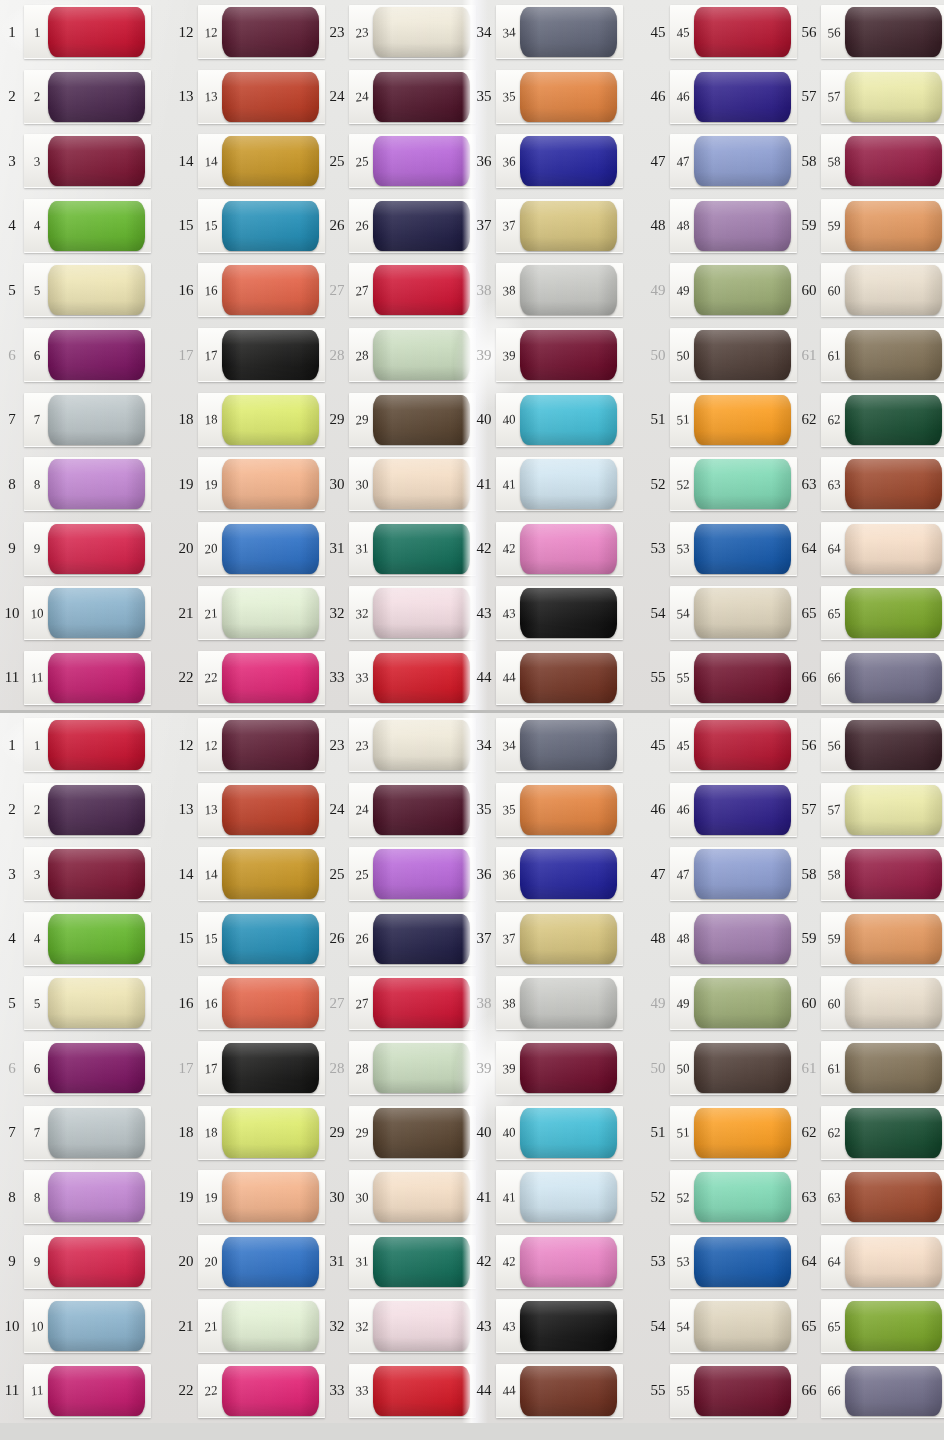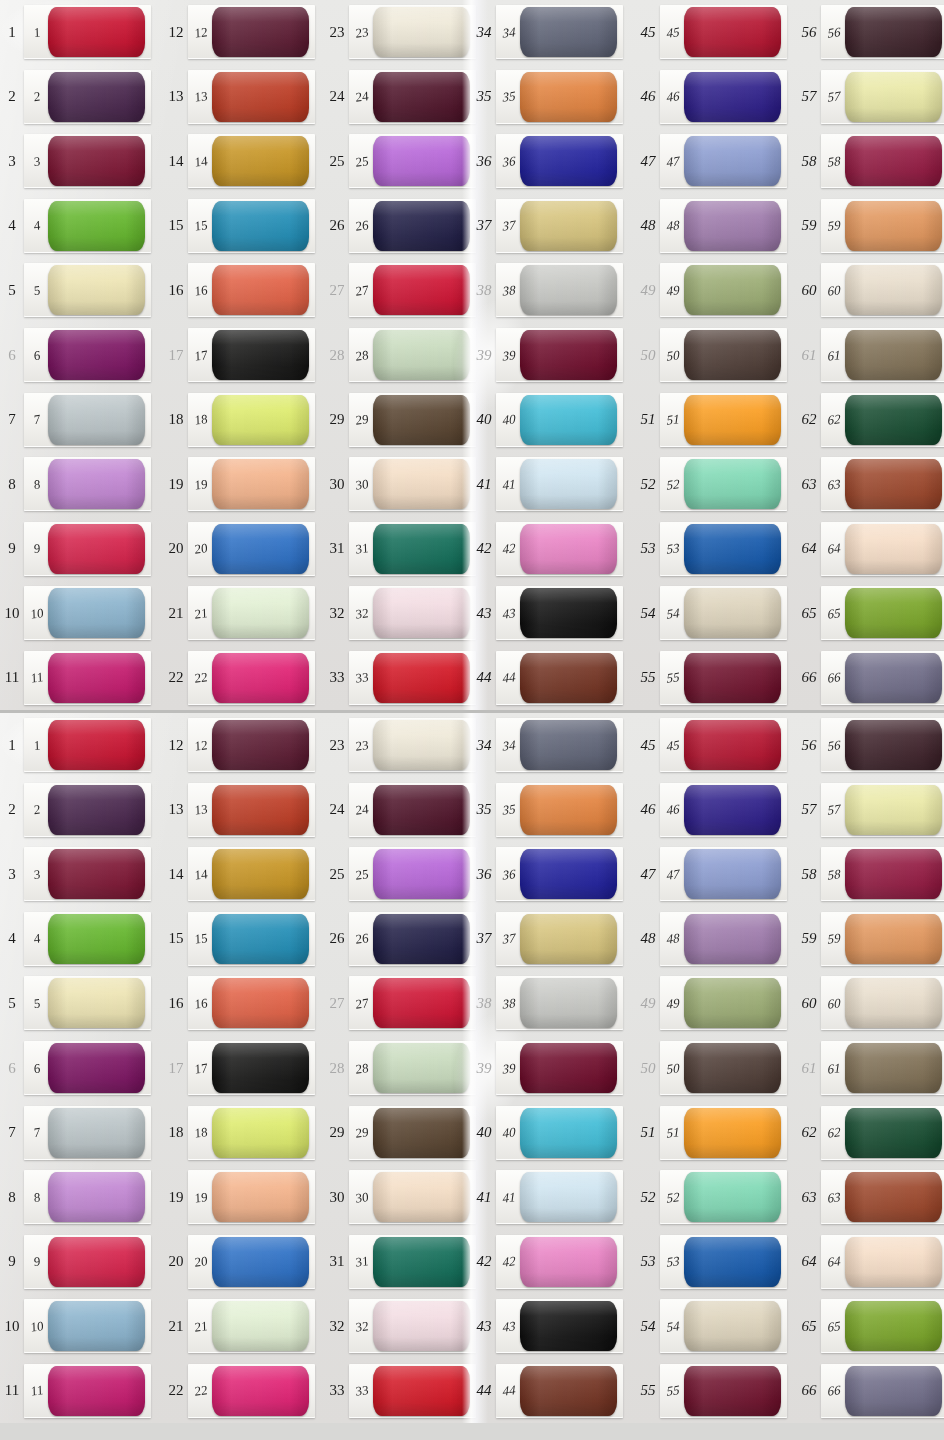--- a/index.html
+++ b/index.html
@@ -25,27 +25,27 @@
   .seam{
     position:absolute;top:0;bottom:0;width:26px;
     background:linear-gradient(90deg,rgba(255,255,255,0) 0%,rgba(255,255,255,.85) 35%,rgba(245,245,248,.9) 55%,rgba(255,255,255,0) 100%);
     pointer-events:none;
   }
   .seam.s1{left:462px;}
   .board-half{
     position:absolute;top:0;width:472px;height:100%;
   }
   .board-half.left{left:0;}
-  .board-half.right{left:472px;font-style:italic;}
+  .board-half.right{left:472px;}
   .col{
     position:absolute;top:0;width:157px;height:100%;
     display:flex;flex-direction:column;
   }
   .col.c0{left:0px;}
-  .col.c1{left:164px;}
+  .col.c1{left:174px;}
   .col.c2{left:325px;}
 
   .swatch-row{
     position:relative;
     flex:1 1 0;
     display:flex;align-items:center;
     padding:1px 0;
   }
   .row-index{
     width:24px;

